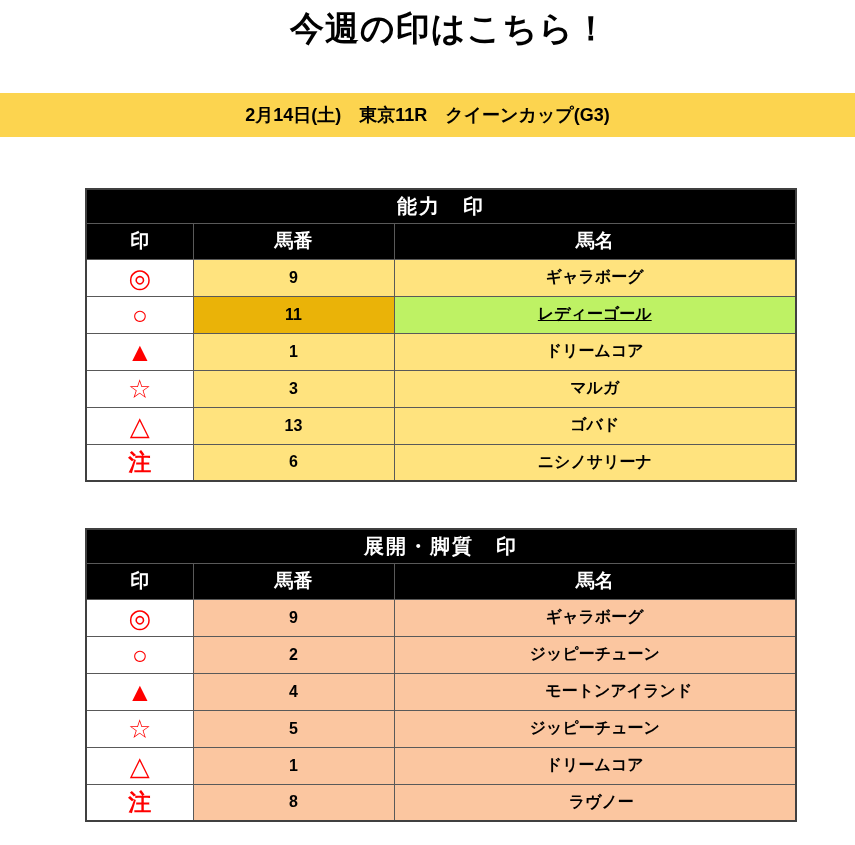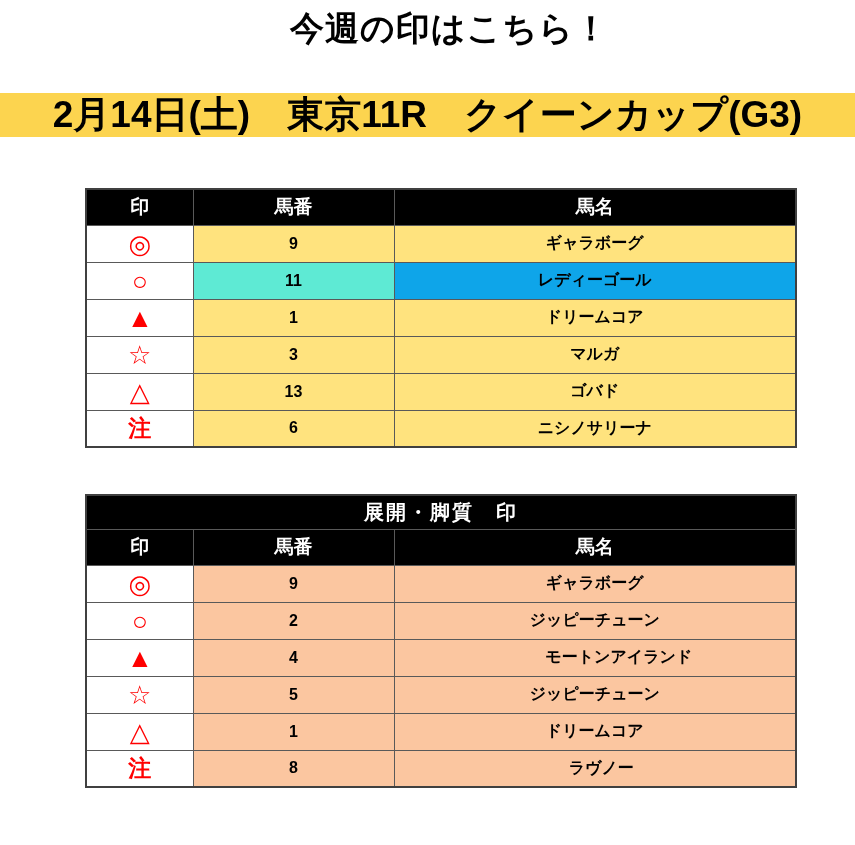--- a/index.html
+++ b/index.html
@@ -19,21 +19,21 @@
     color: #000000;
     letter-spacing: 1px;
     padding-left: 44px;
   }
   .race-banner {
     margin-top: 43px;
     width: 855px;
     height: 44px;
     line-height: 44px;
     text-align: center;
-    font-size: 37px;
+    font-size: 18px;
     font-weight: bold;
     color: #000000;
   }
   .mark-table {
     border-collapse: collapse;
     table-layout: fixed;
     width: 710px;
     margin-left: 85px;
     border: 2px solid #404040;
   }
@@ -87,35 +87,38 @@
 <div class="race-banner" style="background-color: rgb(252, 212, 79);">2月14日(土)　東京11R　クイーンカップ(G3)</div>
 
 <table class="mark-table first">
   <colgroup>
       <col class="c-mark">
       <col class="c-num">
       <col class="c-name">
     </colgroup>
   <thead>
     <tr>
+      <th class="table-title-cell" colspan="3">能力　印</th>
+    </tr>
+    <tr>
       <th class="col-header-cell">印</th>
       <th class="col-header-cell">馬番</th>
       <th class="col-header-cell">馬名</th>
     </tr>
   </thead>
   <tbody>
       <tr class="data-row">
     <td class="mark-cell" style="color: rgb(255, 0, 0);">◎</td>
     <td class="num-cell" style="background-color: rgb(255, 227, 126);">9</td>
     <td class="name-cell" style="background-color: rgb(255, 227, 126);">ギャラボーグ</td>
   </tr>
       <tr class="data-row">
     <td class="mark-cell" style="color: rgb(255, 0, 0);">○</td>
-    <td class="num-cell" style="background-color: #5eead4;">11</td>
-    <td class="name-cell" style="background-color: #0ea5e9;">レディーゴール</td>
+    <td class="num-cell" style="background-color: #eab308;">11</td>
+    <td class="name-cell" style="background-color: #bef264; text-decoration: underline;">レディーゴール</td>
   </tr>
       <tr class="data-row">
     <td class="mark-cell" style="color: rgb(255, 0, 0);">▲</td>
     <td class="num-cell" style="background-color: rgb(255, 227, 126);">1</td>
     <td class="name-cell" style="background-color: rgb(255, 227, 126);">ドリームコア</td>
   </tr>
       <tr class="data-row">
     <td class="mark-cell" style="color: rgb(255, 0, 0);">☆</td>
     <td class="num-cell" style="background-color: rgb(255, 227, 126);">3</td>
     <td class="name-cell" style="background-color: rgb(255, 227, 126);">マルガ</td>

